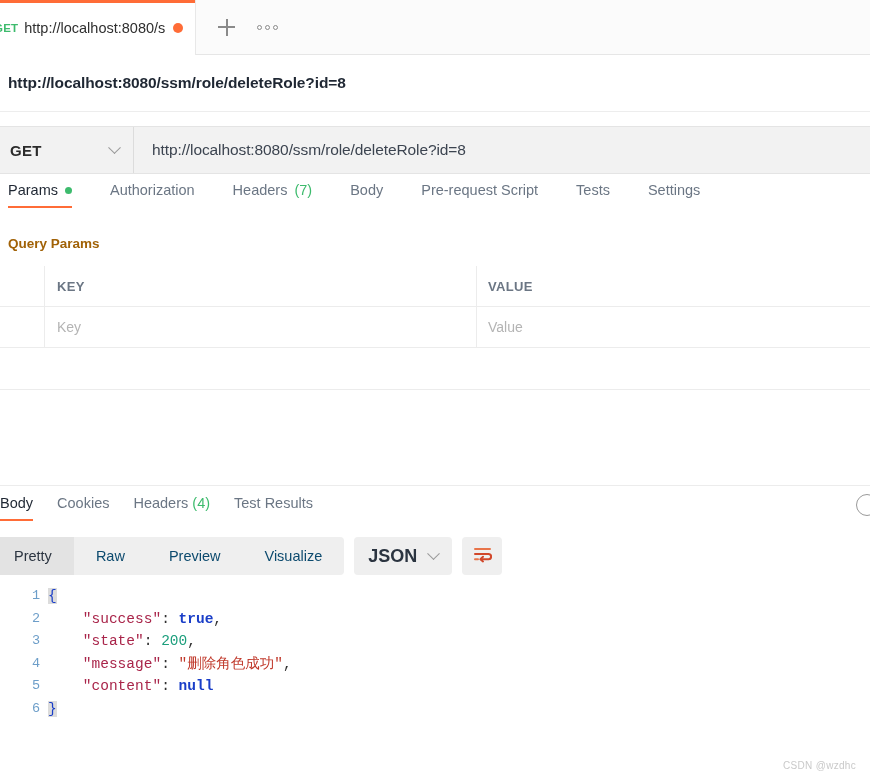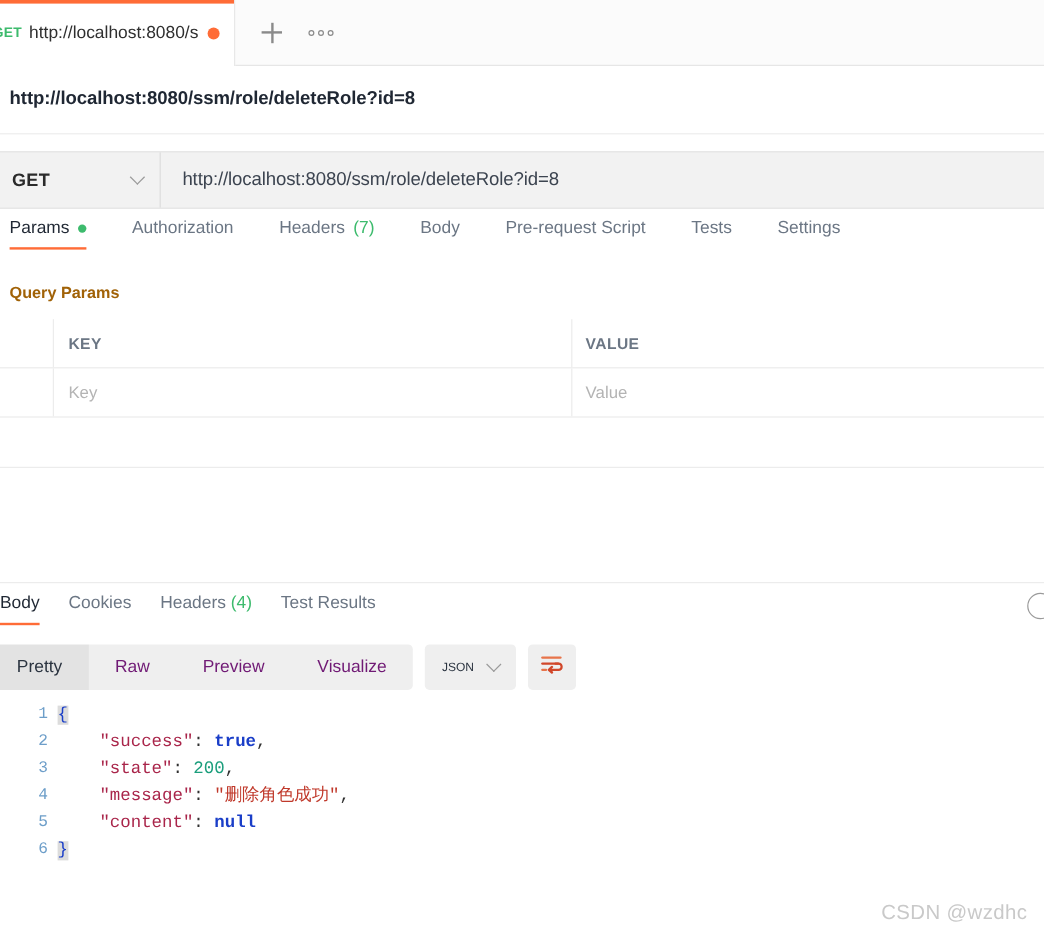--- a/index.html
+++ b/index.html
@@ -172,28 +172,28 @@
   .viewrow {
     position: absolute; top: 535px; left: 0; width: 718px; height: 42px;
     display: flex; align-items: center; gap: 10px; padding-left: 0px;
   }
   .seg {
     display: flex; align-items: stretch; background: #efefef; border-radius: 4px;
     height: 38px; overflow: hidden; margin-left: -8px;
   }
   .seg-item {
     display: flex; align-items: center; padding: 0 22px;
-    color: #701a75; font-size: 14.5px; cursor: pointer; white-space: nowrap;
+    color: #0c4a6e; font-size: 14.5px; cursor: pointer; white-space: nowrap;
   }
   .seg-item.active { background: #e3e3e3; color: #2b3440; }
   .json-select {
     display: flex; align-items: center; gap: 12px; background: #efefef;
     border-radius: 4px; height: 38px; padding: 0 14px; cursor: pointer;
   }
-  .json-select .lbl { color: #2b3440; font-size: 10px; font-weight: 400; text-align: center; }
+  .json-select .lbl { color: #2b3440; font-size: 18px; font-weight: 700; text-align: center; }
   .wrapbtn {
     width: 40px; height: 38px; background: #efefef; border-radius: 4px;
     display: flex; align-items: center; justify-content: center; cursor: pointer;
   }
 
   
   .jsonview {
     position: absolute; top: 585px; left: 0; width: 870px; height: 150px;
     font-family: "Liberation Mono", monospace; font-size: 14.5px; line-height: 22.5px;
   }
@@ -207,21 +207,21 @@
   .tok-key   { color: #a9254a; }
   .tok-bool  { color: #1a3ec8; font-weight: bold; }
   .tok-num   { color: #1b9e7c; }
   .tok-str   { color: #c0392b; }
   .tok-punct { color: #303030; }
   .brace-hl  { background: #dcdcdc; color: #1a3ec8; }
 
   
   .watermark {
     position: absolute; right: 14px; bottom: 8px;
-    color: #c9c9c9; font-size: 17px; letter-spacing: .3px;
+    color: #c9c9c9; font-size: 10px; letter-spacing: .3px;
   }
 </style>
 </head>
 <body>
 
 <div id="app">
 
   <div class="tabstrip">
     <div class="req-tab active">
       <span class="req-tab-method">GET</span>

